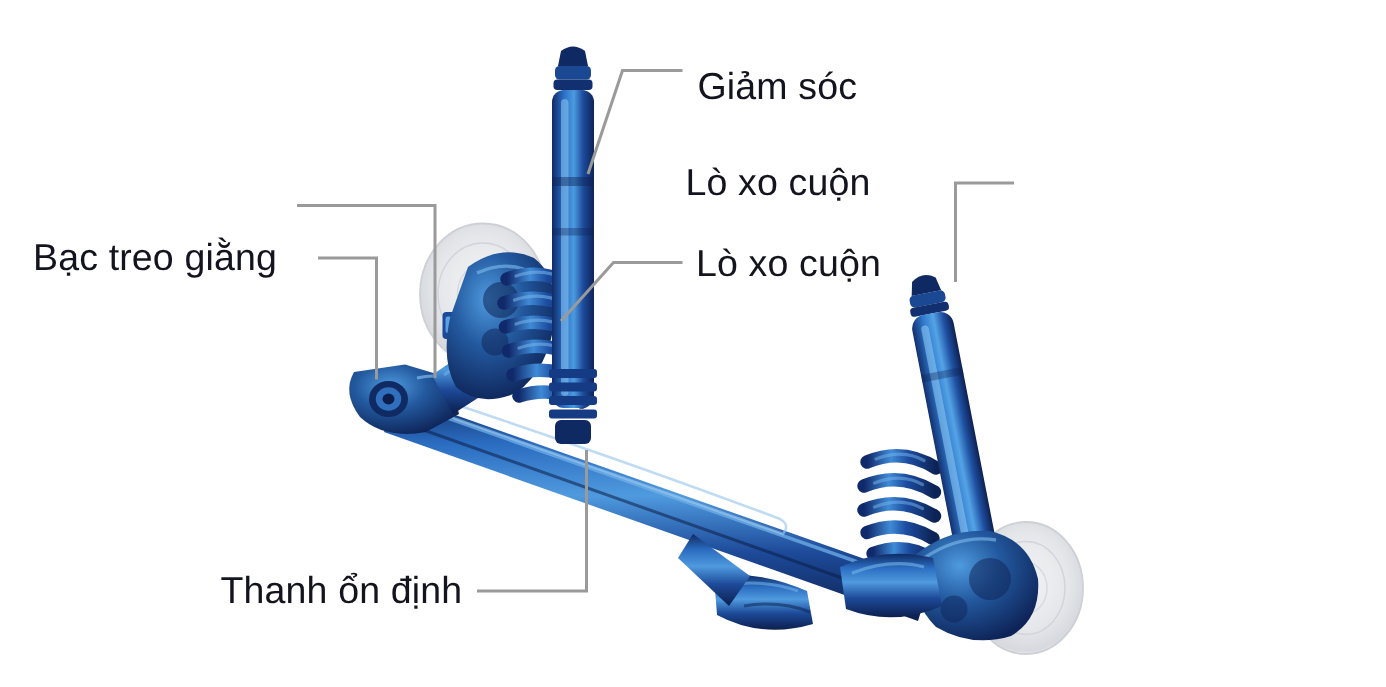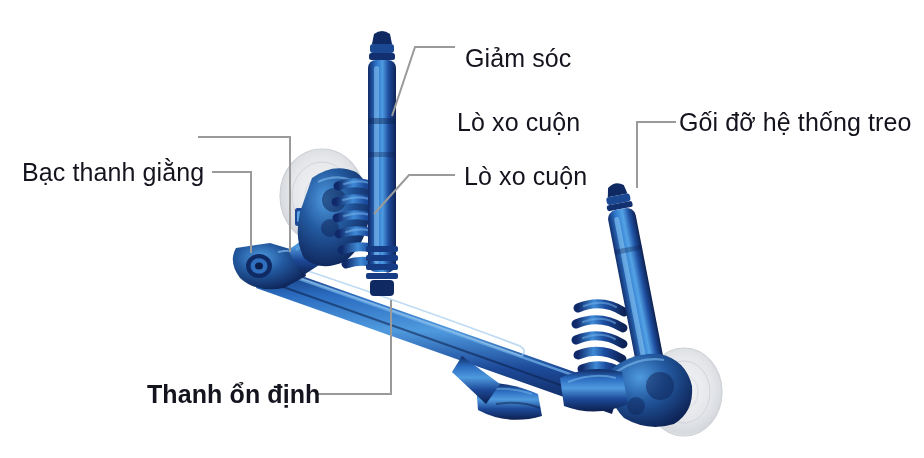--- a/index.html
+++ b/index.html
@@ -202,18 +202,17 @@
       <polyline points="676,122 637,122 637,188"></polyline>
       <polyline points="198,137 290,137 290,252"></polyline>
       <polyline points="212,172 251,172 251,253"></polyline>
       <polyline points="455,175 409,175 374,214"></polyline>
       <polyline points="318,394 391,394 391,300"></polyline>
     </g>
   </svg>
 
   <div class="lbl" style="left:465px;top:43px;">Giảm sóc</div>
   <div class="lbl" style="left:457px;top:107px;">Lò xo cuộn</div>
-  <div class="lbl" style="left:679px;top:107px;">Gối đỡ hệ thống treo</div>
-  <div class="lbl" style="left:22px;top:157px;">Bạc thanh giằng</div>
+  <div class="lbl" style="left:22px;top:157px;">Bạc treo giằng</div>
   <div class="lbl" style="left:464px;top:161px;">Lò xo cuộn</div>
-  <div class="lbl" style="left:147px;top:379px;font-weight:bold;">Thanh ổn định</div>
+  <div class="lbl" style="left:147px;top:379px;">Thanh ổn định</div>
 
 </div>
 
 </body></html>

